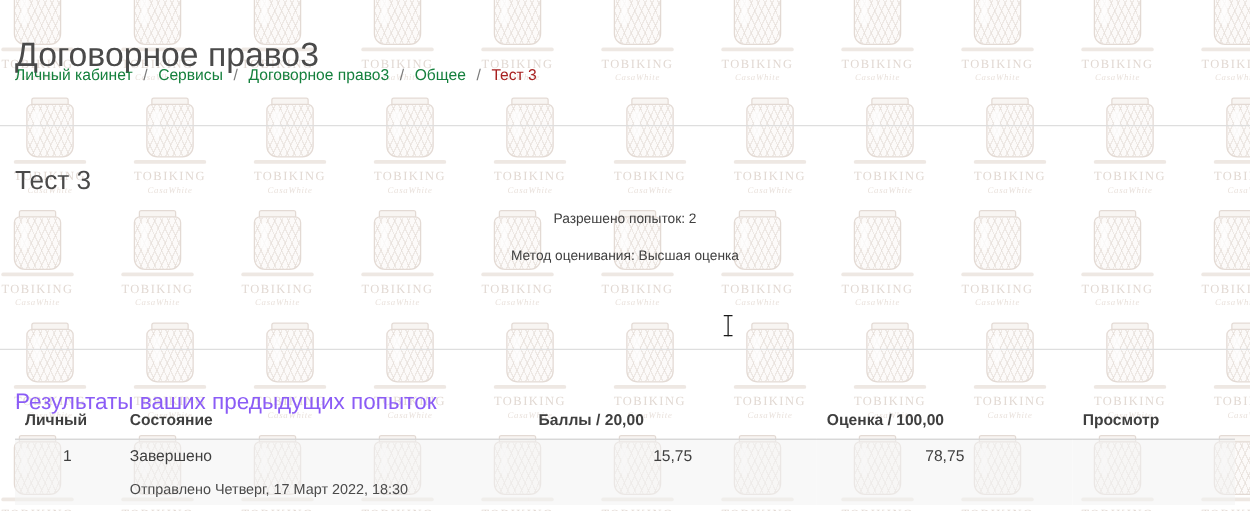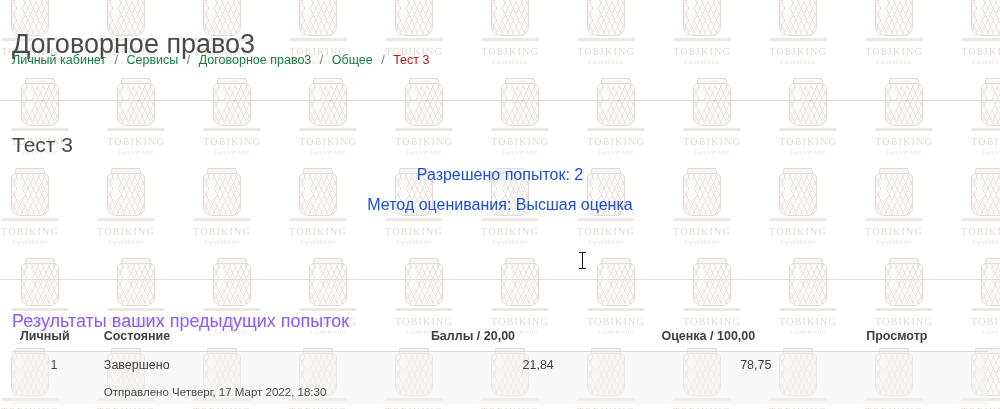--- a/index.html
+++ b/index.html
@@ -152,23 +152,23 @@
   }
 
   .quiz-info {
     position: absolute;
     left: 0;
     right: 0;
     top: 160px;
     text-align: center;
   }
   .quiz-info .line {
-    font-size: 16px;
+    font-size: 11px;
     line-height: 30px;
-    color: #1d4ed8;
+    color: #404040;
     white-space: nowrap;
   }
 
   .results-heading {
     position: absolute;
     left: 12px;
     top: 291px;
     font-size: 18px;
     line-height: 24px;
     color: #8b5cf6;
@@ -807,21 +807,21 @@
         <th class="col-review">Просмотр</th>
       </tr>
     </thead>
     <tbody>
       <tr>
         <td class="col-attempt">1</td>
         <td class="col-state">
           <span class="state-main">Завершено</span>
           <span class="state-sub">Отправлено Четверг, 17 Март 2022, 18:30</span>
         </td>
-        <td class="col-marks">21,84</td>
+        <td class="col-marks">15,75</td>
         <td class="col-grade">78,75</td>
         <td class="col-review"></td>
       </tr>
     </tbody>
   </table>
 
   <div class="text-cursor"></div>
 </div>
 
 </body></html>

